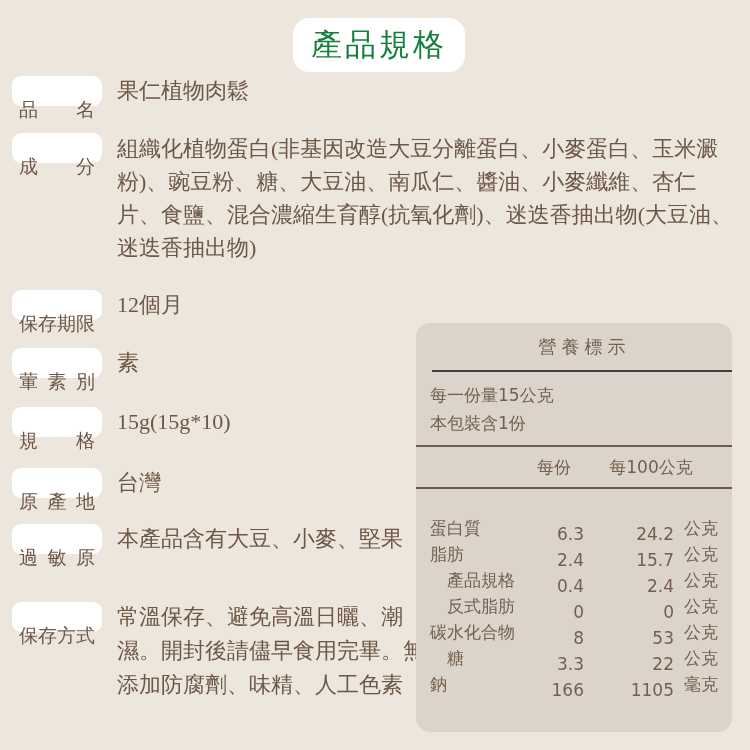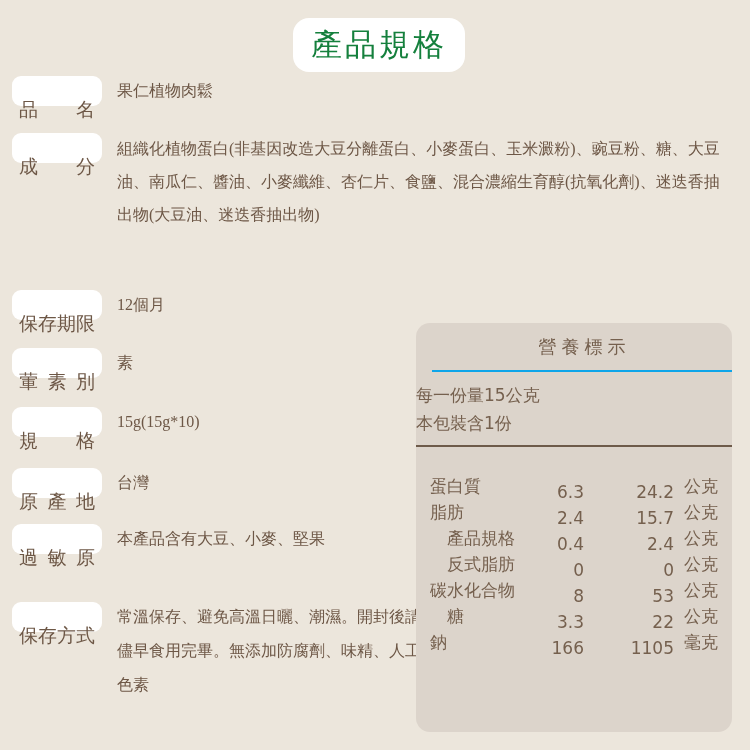--- a/index.html
+++ b/index.html
@@ -18,42 +18,42 @@
   .spec-row{position:absolute;left:12px;right:16px;height:30px;}
   .pill{
     position:absolute;left:0;top:0;width:90px;height:30px;box-sizing:border-box;
     background:#FFFFFF;border-radius:9px;
     display:flex;align-items:center;padding:0 7px;
     font-size:19px;color:#6D5746;
   }
   .pill-text{display:inline-block;width:100%;text-align:justify;text-align-last:justify;margin-top:38px;}
   .value{
     position:absolute;left:105px;top:0;
-    font-size:16px;line-height:30px;white-space:nowrap;
+    font-size:22px;line-height:30px;white-space:nowrap;
   }
   .value.multiline{white-space:normal;}
   .r0{top:76px;}  .r1{top:133px;padding-left:34px;}  .r2{top:290px;}  .r3{top:348px;}
   .r4{top:407px;} .r5{top:468px;}  .r6{top:524px;}  .r7{top:602px;}
   .r1 .value{width:616px;line-height:33px;top:-1px;}
   .r7 .value{width:312px;line-height:34px;top:-2px;}
 
   
   .nutrition{
     position:absolute;left:416px;top:323px;width:316px;height:409px;box-sizing:border-box;
     background:#DCD4CB;border-radius:14px;
     font-family:"DejaVu Sans","Liberation Sans",sans-serif;
     color:#75604E;
   }
   .nut-title{
     height:47px;display:flex;align-items:center;justify-content:center;
     font-size:18px;letter-spacing:5px;text-indent:5px;
-    border-bottom:2px solid #0ea5e9;
+    border-bottom:2px solid #404040;
     margin-left:16px;
   }
-  .nut-serving{border-bottom:2px solid #6E5B4A;padding:9px 0 8px;font-size:17px;line-height:28px;}
+  .nut-serving{border-bottom:2px solid #6E5B4A;padding:9px 14px 8px;font-size:17px;line-height:28px;}
   .nut-headers{
     height:40px;display:flex;align-items:center;padding:0 14px;
     border-bottom:2px solid #6E5B4A;font-size:17px;
   }
   .nh-spacer{flex:1;}
   .nh1{width:60px;text-align:center;}
   .nh2{width:134px;text-align:center;}
   .nut-rows{padding:26px 14px 0;}
   .nut-row{display:flex;align-items:center;height:26px;font-size:17px;}
   .nn{flex:1;white-space:nowrap;}
@@ -129,20 +129,25 @@
   </div>
 
   <div class="nutrition">
     <div class="nut-title">營養標示</div>
 
     <div class="nut-serving">
       <div>每一份量15公克</div>
       <div>本包裝含1份</div>
     </div>
 
+    <div class="nut-headers">
+      <div class="nh-spacer"></div>
+      <div class="nh1">每份</div>
+      <div class="nh2">每100公克</div>
+    </div>
 
     <div class="nut-rows">
       <div class="nut-row">
         <div class="nn">蛋白質</div>
         <div class="num n1">6.3</div>
         <div class="num n2">24.2</div>
         <div class="nu">公克</div>
       </div>
       <div class="nut-row">
         <div class="nn">脂肪</div>

